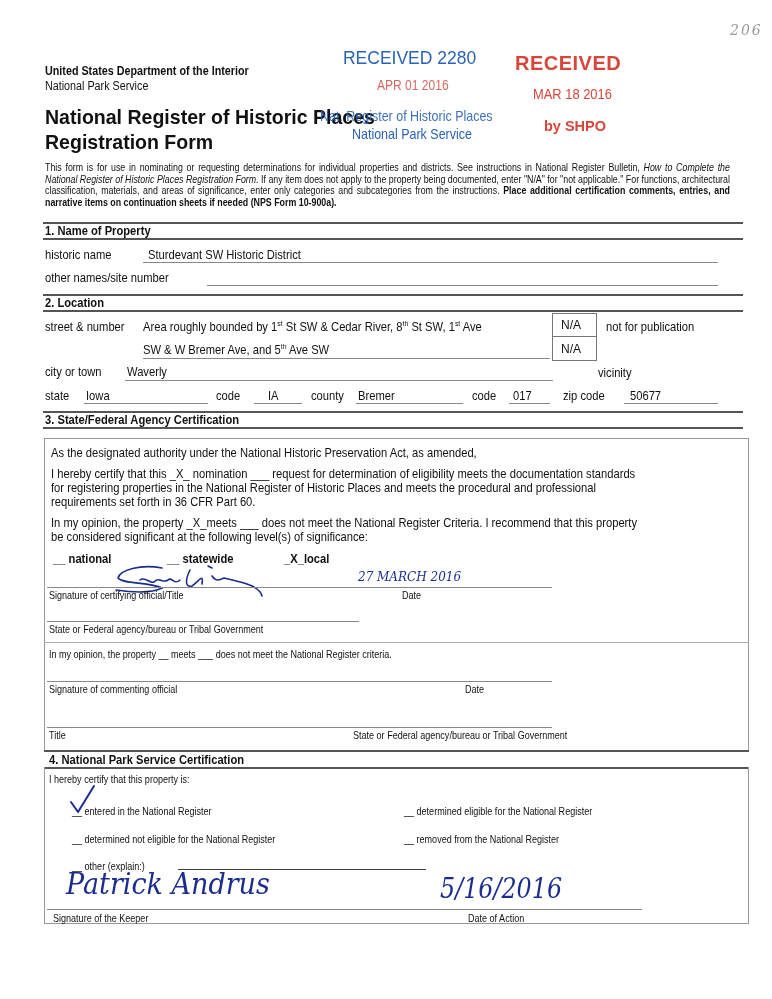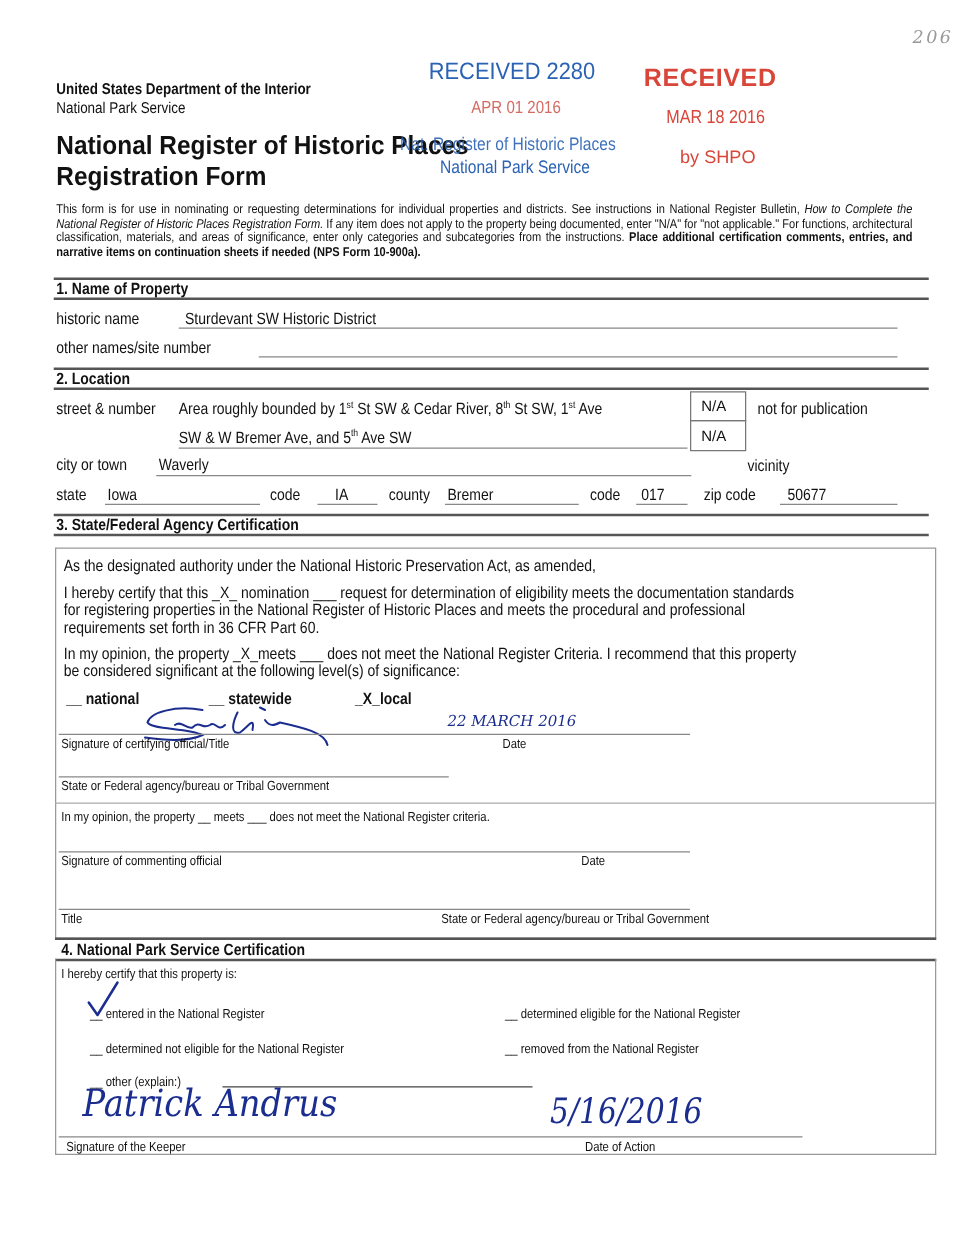--- a/index.html
+++ b/index.html
@@ -31,21 +31,21 @@
 <div>
   <div class="abs stamp-blue" style="left:343px; top:47px; font-size:19px; transform-origin:left top; transform:scaleX(0.92);">RECEIVED 2280</div>
   <div class="abs stamp-red-light narrow" style="left:377px; top:77px; font-size:14px;">APR 01 2016</div>
   <div class="abs stamp-blue narrow" style="left:320px; top:108px; font-size:14.5px; opacity:0.9;">Nat. Register of Historic Places</div>
   <div class="abs stamp-blue narrow" style="left:352px; top:126px; font-size:14.5px;">National Park Service</div>
 </div>
 
 <div>
   <div class="abs stamp-red b" style="left:515px; top:52px; font-size:20px; letter-spacing:0.5px;">RECEIVED</div>
   <div class="abs stamp-red narrow" style="left:533px; top:85px; font-size:15px;">MAR 18 2016</div>
-  <div class="abs stamp-red" style="left:544px; top:118px; font-size:14.5px;">by SHPO</div>
+  <div class="abs stamp-red" style="left:544px; top:118px; font-size:14.5px;font-weight:bold;">by SHPO</div>
 </div>
 
 <div class="abs" style="left:45px; top:162px; width:790px; white-space:normal; font-size:10.2px; line-height:11.6px; text-align:justify; transform-origin:left top; transform:scaleX(0.867);">
   <span>This form is for use in nominating or requesting determinations for individual properties and districts.  See instructions in National Register Bulletin, </span><i>How to Complete the National Register of Historic Places Registration Form.</i><span>  If any item does not apply to the property being documented, enter "N/A" for "not applicable."  For functions, architectural classification, materials, and areas of significance, enter only categories and subcategories from the instructions.  </span><b>Place additional certification comments, entries, and narrative items on continuation sheets if needed (NPS Form 10-900a).</b>
 </div>
 <div class="hr" style="left:43px; top:222px; width:700px;"></div>
 
 <div class="abs b narrow" style="left:45px; top:223px; font-size:13px;">1.  Name of Property</div>
 <div class="hr" style="left:43px; top:238px; width:700px;"></div>
 
@@ -125,21 +125,21 @@
 <div class="abs b narrow" style="left:167px; top:551px; font-size:13px;">
   <span>__</span> <span>statewide</span>
 </div>
 <div class="abs b narrow" style="left:284px; top:551px; font-size:13px;">
   <span>_X_</span><span>local</span>
 </div>
 
 <svg style="left:110px; top:562px;" width="170" height="40" viewBox="0 0 170 40">
   <path d="M52 6 C 30 2, 10 8, 8 16 C 12 22, 40 20, 52 26 C 40 32, 20 30, 6 28 M30 18 C 35 14, 40 22, 44 20 C 50 14, 52 22, 58 18 C 62 14, 64 24, 70 18 M 80 8 C 76 16, 74 26, 82 24 C 88 20, 94 10, 92 22 M 98 4 L 102 6 M 102 14 C 106 20, 110 18, 114 16 C 132 20, 150 24, 152 34" fill="none" stroke="#1b2d8f" stroke-width="1.6" stroke-linecap="round"></path>
 </svg>
-<div class="abs hand" style="left:358px; top:570px; font-size:12px;">22 MARCH 2016</div>
+<div class="abs hand" style="left:358px; top:570px; font-size:12px;">27 MARCH 2016</div>
 <div class="uline" style="left:47px; top:587px; width:505px;"></div>
 <div class="abs narrow" style="left:49px; top:589px; font-size:10.5px;">Signature of certifying official/Title</div>
 <div class="abs narrow" style="left:402px; top:589px; font-size:10.5px;">Date</div>
 
 <div class="uline" style="left:47px; top:621px; width:312px;"></div>
 <div class="abs narrow" style="left:49px; top:623px; font-size:10.5px;">State or Federal agency/bureau or Tribal Government</div>
 
 <div class="abs narrow" style="left:49px; top:648px; font-size:10.5px;">In my opinion, the property  __ meets ___ does not meet the National Register criteria.</div>
 <div class="uline" style="left:47px; top:681px; width:505px;"></div>
 <div class="abs narrow" style="left:49px; top:683px; font-size:10.5px;">Signature of commenting official</div>

